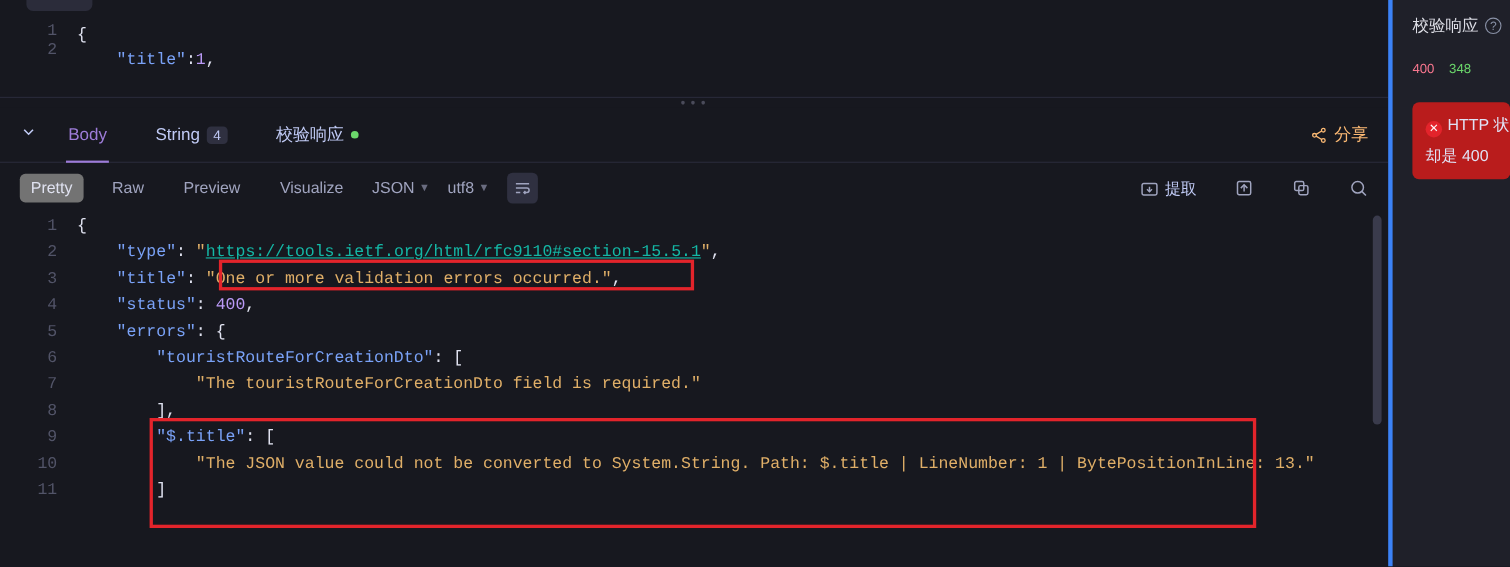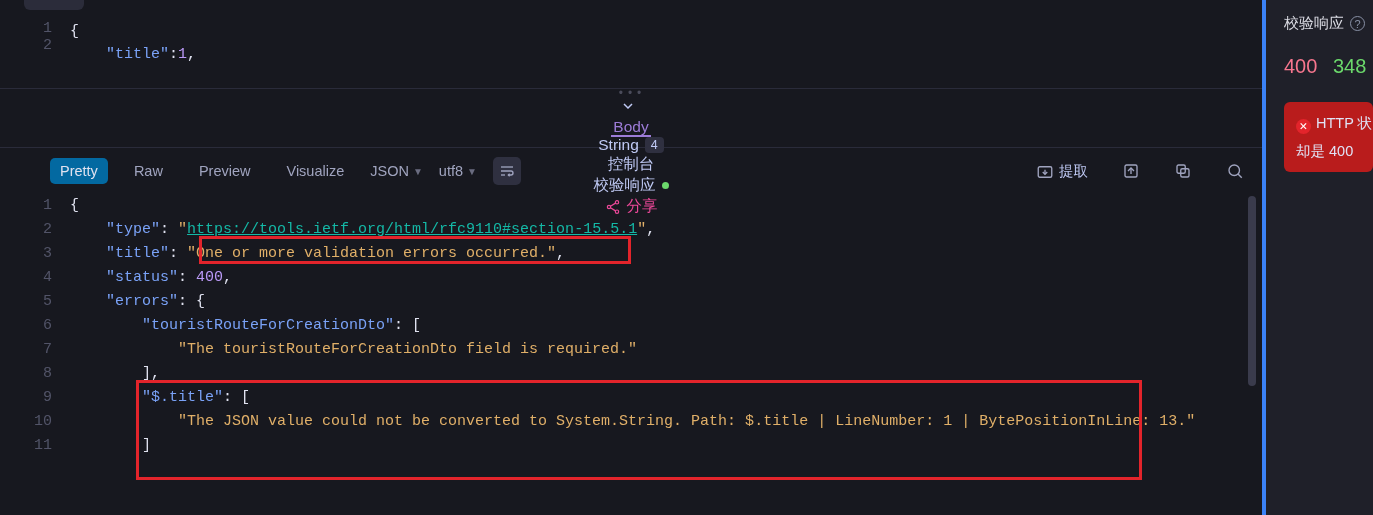--- a/index.html
+++ b/index.html
@@ -54,47 +54,46 @@
 
   
   .tabs-bar {
     display: flex;
     align-items: center;
     height: 50px;
     padding: 0 18px;
     border-bottom: 1px solid #2a2b3a;
     font-family: -apple-system, "Segoe UI", Arial, sans-serif;
     font-size: 15.5px;
-    flex-direction: column;
   }
   .chev { width: 22px; color: #c0caf5; cursor: pointer; }
   .tab { padding: 0 22px; height: 100%; display: flex; align-items: center; color: #c0caf5; cursor: pointer; position: relative; gap: 6px;}
   .tab.active { color: #9d7cd8; }
   .tab.active::after {
     content: ''; position: absolute; bottom: -1px; left: 20px; right: 20px;
     height: 2px; background: #9d7cd8;
   }
   .badge {
     background: #2f3040; color: #c0caf5;
     border-radius: 4px; padding: 1px 6px; font-size: 12.5px;
   }
   .dot-green { width: 7px; height: 7px; background: #6bd86b; border-radius: 50%; display: inline-block; }
   .tabs-spacer { flex: 1; }
-  .share { color: #ec4899; display: flex; align-items: center; gap: 6px; cursor: pointer; }
+  .share { color: #fdba74; display: flex; align-items: center; gap: 6px; cursor: pointer; }
   .share-icon { width: 16px; height: 16px; }
 
   
   .format-bar {
     display: flex; align-items: center;
     height: 46px; padding: 0 18px; gap: 16px;
     font-family: -apple-system, "Segoe UI", Arial, sans-serif;
     font-size: 14.5px;
   }
   .fmt-btn { color: #a0a4bf; cursor: pointer; padding: 5px 10px; border-radius: 5px; }
-  .fmt-btn.active { background: #0369a1; color: #e0e2f0; margin-left: 32px; }
+  .fmt-btn.active { background: #737373; color: #e0e2f0; }
   .select { color: #a0a4bf; display: flex; align-items: center; gap: 4px; cursor: pointer; }
   .caret-down { font-size: 10px; color: #6a6c80; }
   .wrap-btn {
     width: 28px; height: 28px; background: #2f3040;
     border-radius: 5px; display: flex; align-items: center; justify-content: center;
     color: #a0a4bf; cursor: pointer;
   }
   .format-spacer { flex: 1; }
   .tool-icon { width: 18px; height: 18px; color: #a0a4bf; cursor: pointer; margin-left: 18px; }
   .extract { color: #c0caf5; display: flex; align-items: flex-end; gap: 5px; cursor: pointer;}
@@ -127,21 +126,21 @@
   
   .hl {
     position: absolute;
     border: 3px solid #e3242b;
     pointer-events: none;
   }
 
   
   .rp-title { color: #dcdde5; font-size: 15px; font-family: -apple-system, Arial, sans-serif; display: flex; align-items: center; gap: 6px; margin-bottom: 22px;}
   .rp-help { width: 15px; height: 15px; border: 1.5px solid #8890a5; border-radius: 50%; display: inline-flex; align-items: center; justify-content: center; font-size: 11px; color: #8890a5;}
-  .status-row { font-family: -apple-system, Arial, sans-serif; font-size: 20px; margin-bottom: 24px;}
+  .status-row { font-family: -apple-system, Arial, sans-serif; font-size: 12px; margin-bottom: 24px;}
   .code-red { color: #f7768e; }
   .code-green { color: #6bd86b; margin-left: 10px;}
   .rp-err {
     background: #b91c1c;
     border-radius: 6px;
     padding: 10px 12px;
     font-family: -apple-system, Arial, sans-serif;
     font-size: 14.5px;
     line-height: 22px;
     color: #e0e2f5;
@@ -180,23 +179,20 @@
             <polyline points="6 9 12 15 18 9"></polyline>
           </svg>
       </div>
       <div class="tab active">
           <span>Body</span>
         </div>
       <div class="tab">
         <span>String</span>
         <span class="badge">4</span>
       </div>
-      <div class="tab">
-          <span>控制台</span>
-        </div>
       <div class="tab">
         <span>校验响应</span>
         <span class="dot-green"></span>
       </div>
       <div class="tabs-spacer"></div>
       <div class="share">
         <svg class="share-icon" viewBox="0 0 24 24" fill="none" stroke="currentColor" stroke-width="1.8">
           <circle cx="18" cy="5" r="2.5"></circle>
             <circle cx="6" cy="12" r="2.5"></circle>
             <circle cx="18" cy="19" r="2.5"></circle>

